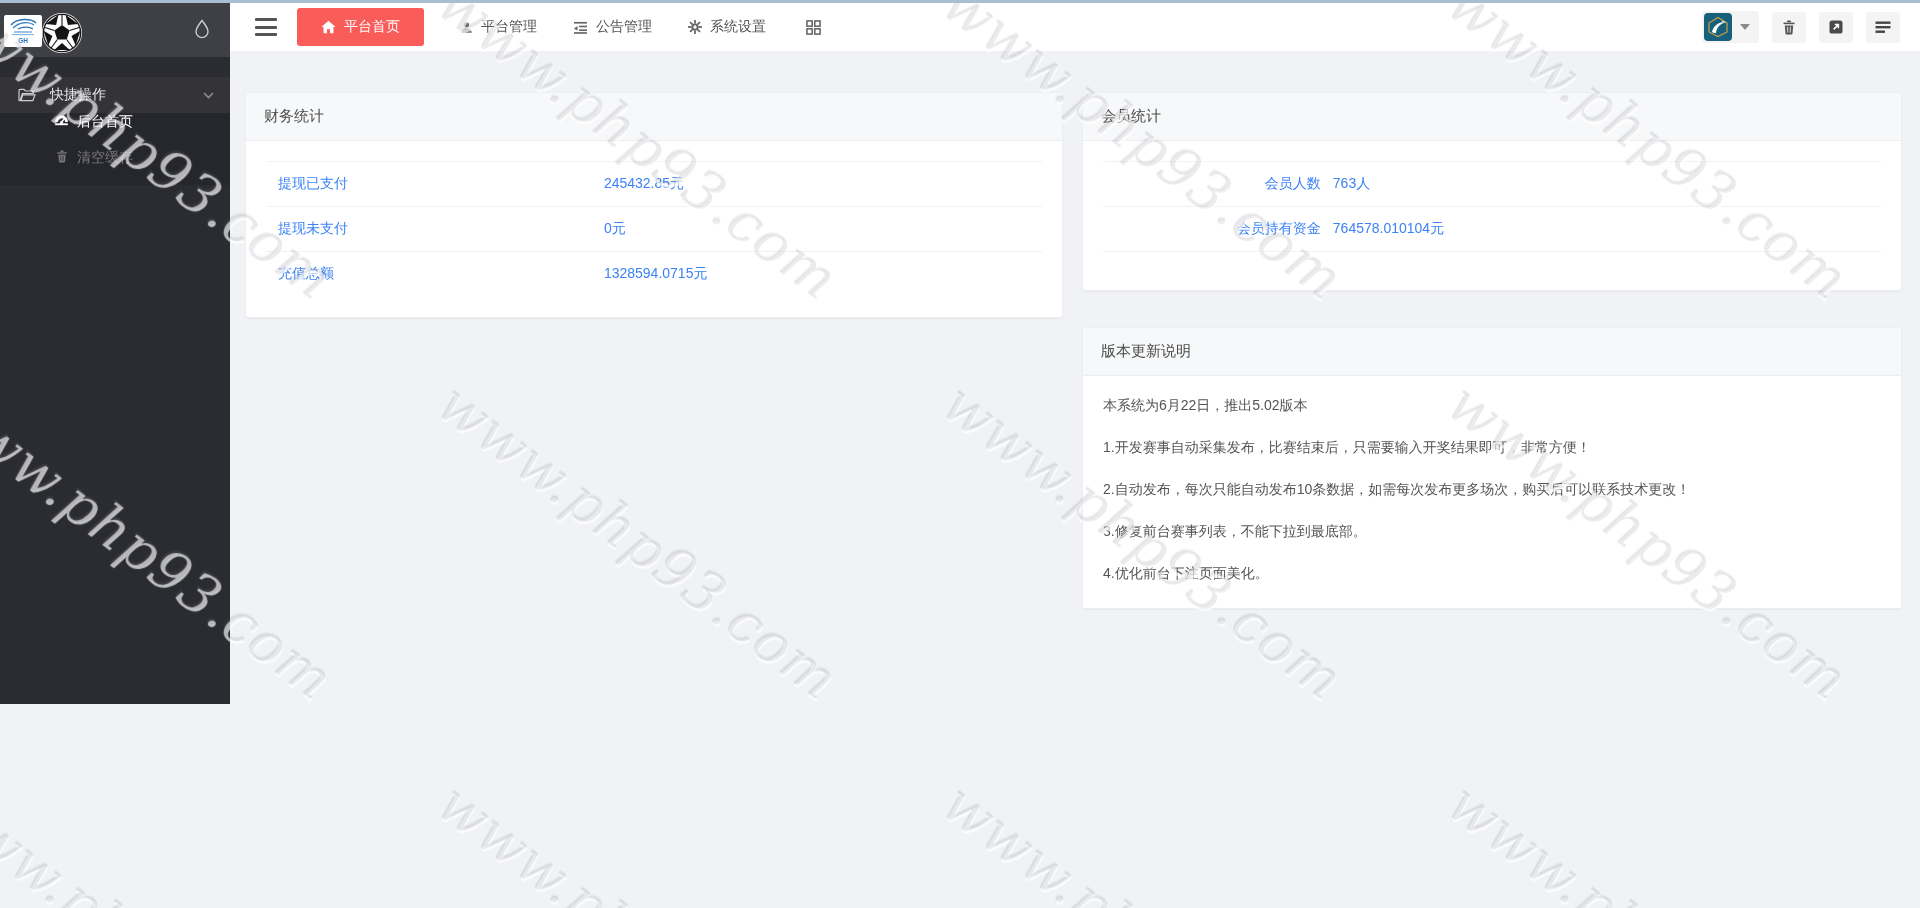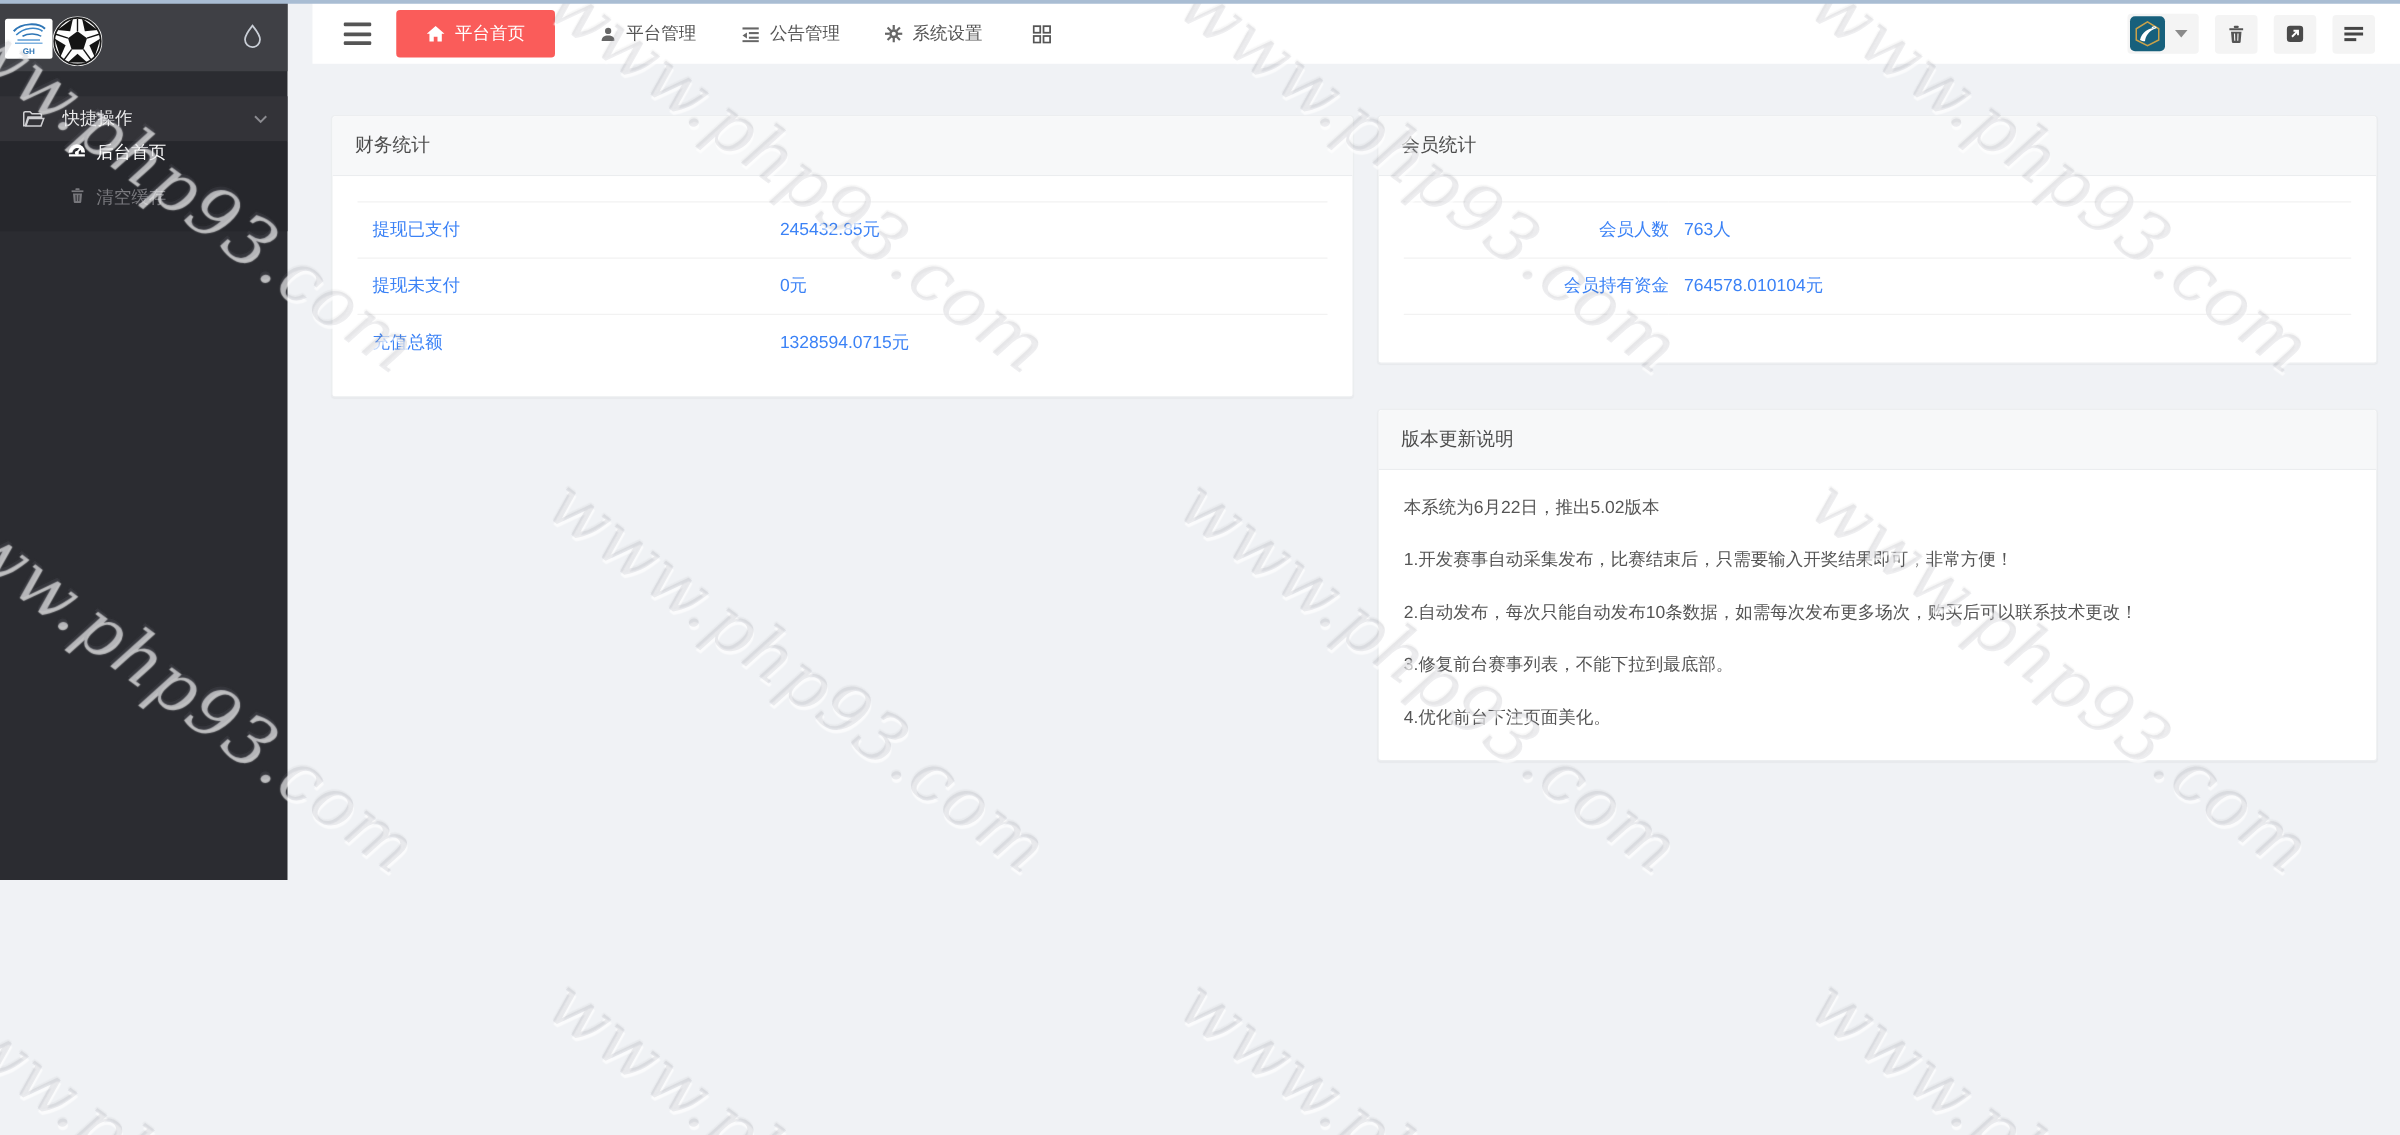--- a/index.html
+++ b/index.html
@@ -24,21 +24,21 @@
   .tree-header { margin-top:20px; height:36px; background:#333338; color:#e9e9ea;
                  display:flex; align-items:center; padding:0 16px 0 18px; cursor:pointer; }
   .tree-header .th-icon { width:18px; height:14px; margin-right:14px; color:#cfcfd2; display:inline-flex; }
   .tree-header .chev { margin-left:auto; color:#8b8b90; display:inline-flex; }
   .submenu { list-style:none; background:#26272c; }
   .submenu li { height:36px; display:flex; align-items:flex-start; padding-left:54px; color:#78787d; cursor:pointer; }
   .submenu li .mi { width:15px; height:15px; margin-right:8px; display:inline-flex; align-items:center; justify-content:center; }
   .submenu li.active { color:#ffffff; }
 
   
-  .main-col { flex:1; display:flex; flex-direction:column;margin-left:20px; }
+  .main-col { flex:1; display:flex; flex-direction:column; }
   .navbar { height:51px; background:#fff; display:flex; align-items:center; padding:3px 20px 0 25px; }
   .hamburger { width:22px; height:18px; display:flex; flex-direction:column; justify-content:space-between; cursor:pointer; margin-right:16px; }
   .hamburger span { display:block; height:3px; background:#555; border-radius:1px; }
   .nav-item { display:flex; align-items:center; gap:8px; color:#555; margin-left:36px; cursor:pointer; white-space:nowrap; }
   .nav-item .ni { display:inline-flex; color:#666; }
   .nav-item.pill { background:#fa5c5a; color:#fff; height:38px; padding:0 24px; border-radius:3px; margin-left:4px; }
   .nav-item.pill .ni { color:#fff; }
   .nav-grid { margin-left:40px; display:inline-flex; color:#555; cursor:pointer; }
   .nav-right { margin-left:auto; display:flex; align-items:center; gap:13px; }
   .avatar-group { background:#f4f4f4; border-radius:3px; height:32px; display:flex; align-items:center; padding:2px 9px 2px 2px; gap:8px; cursor:pointer; }

